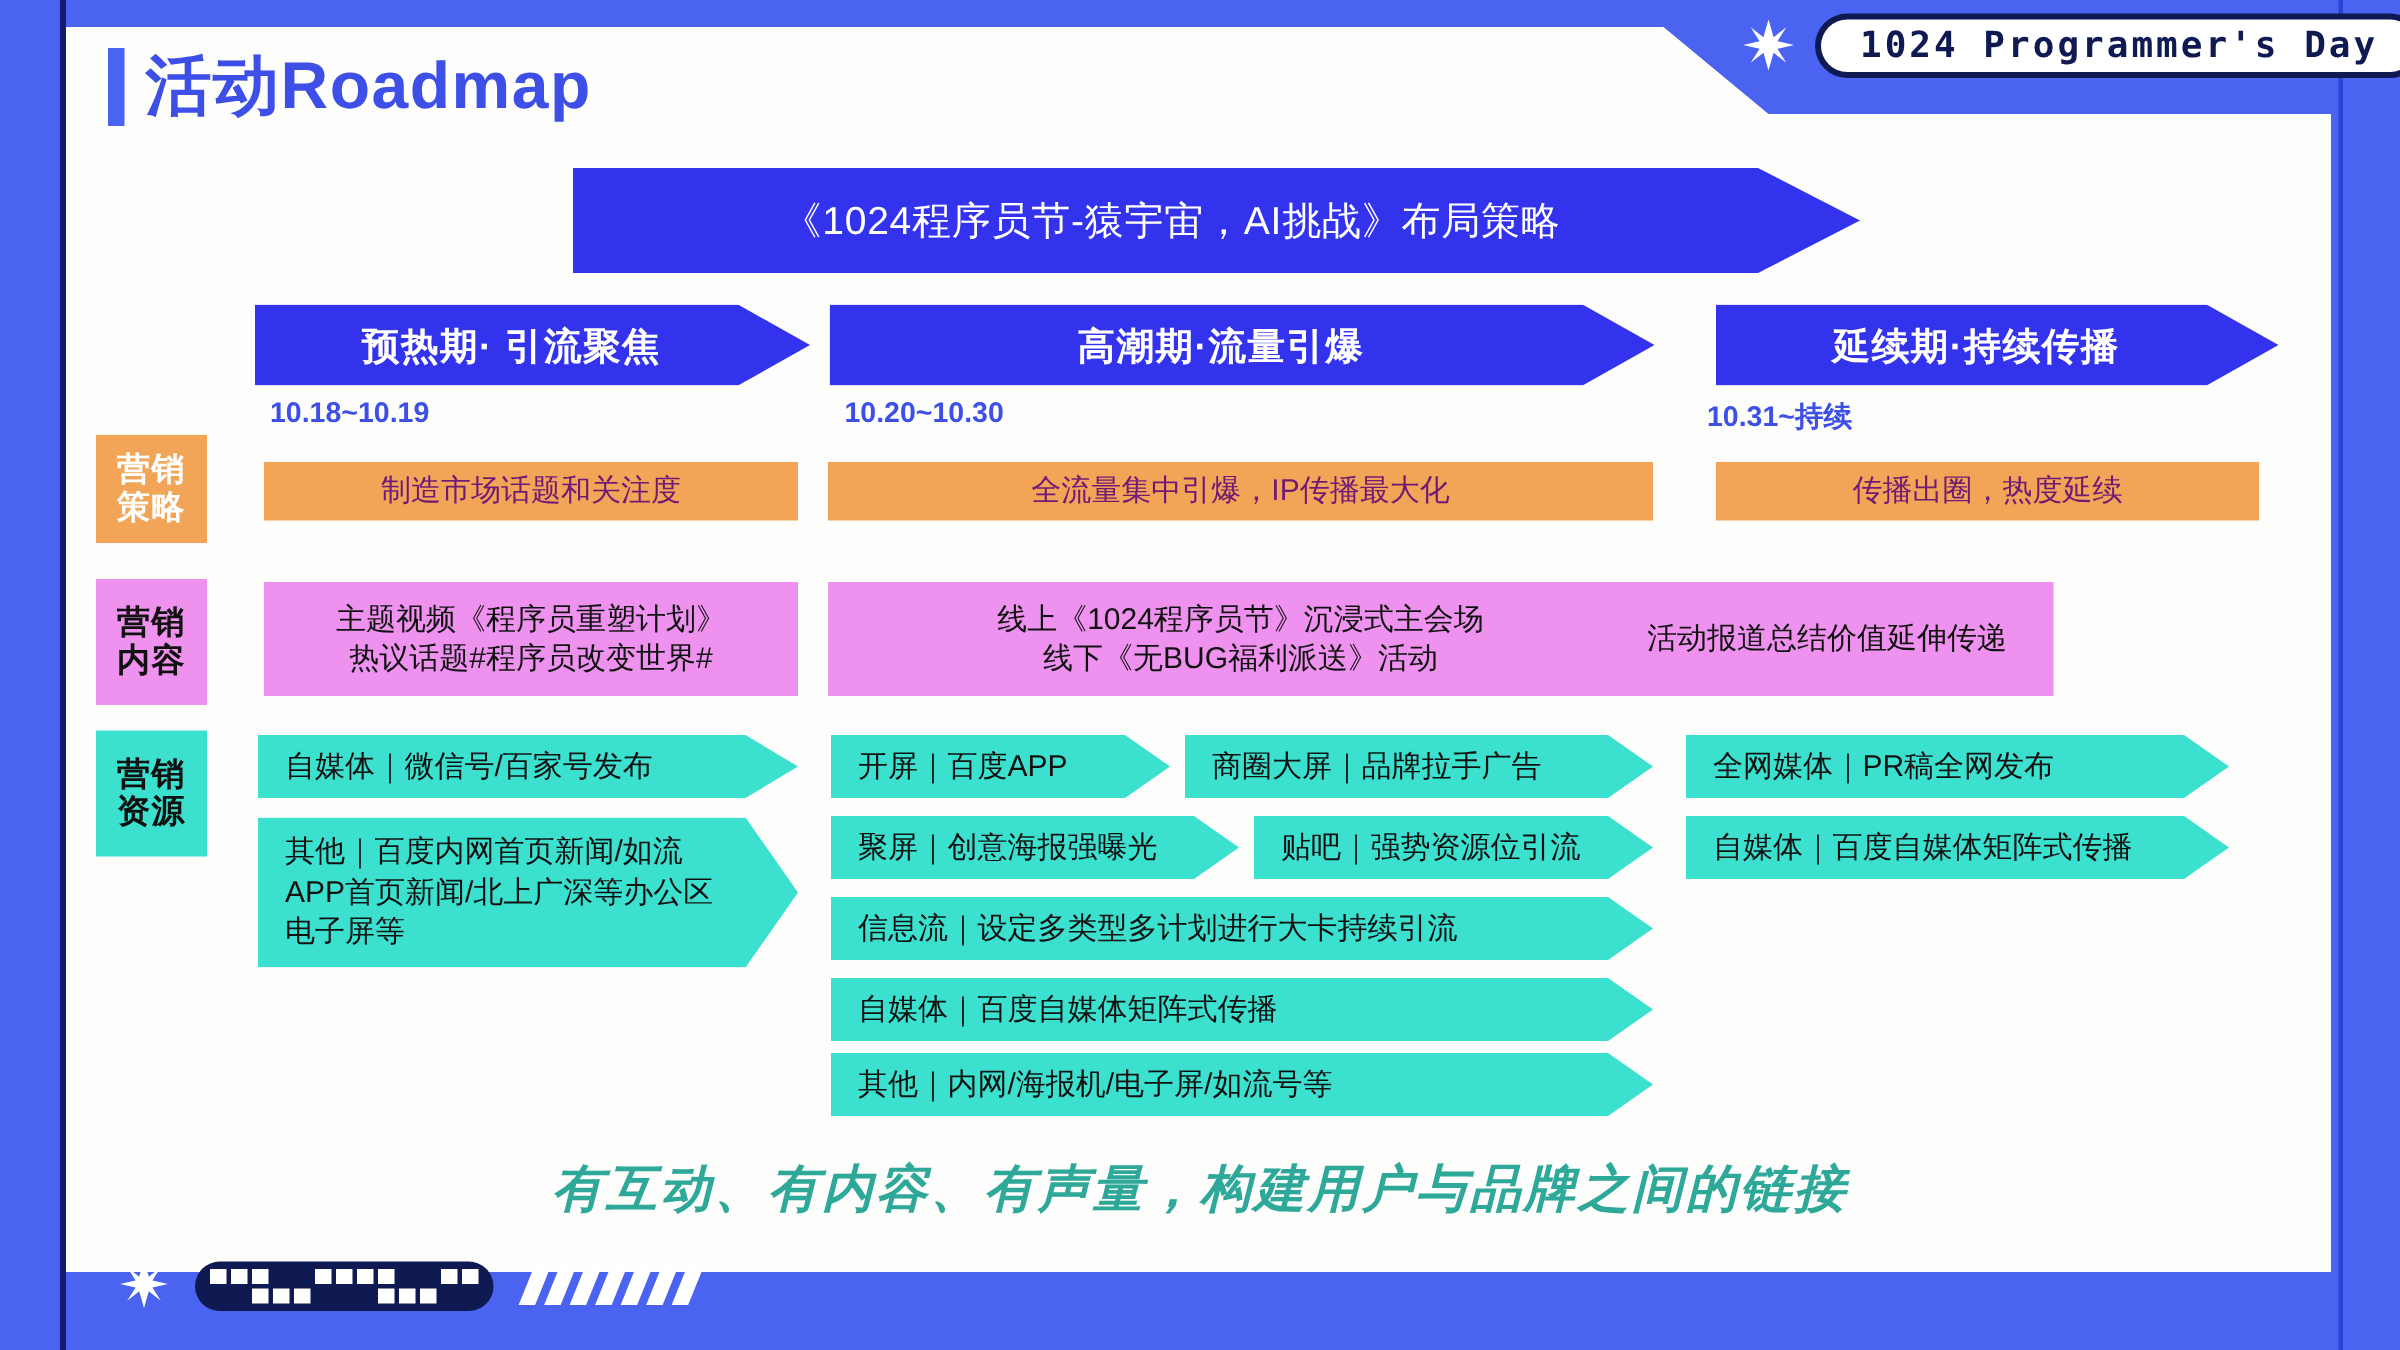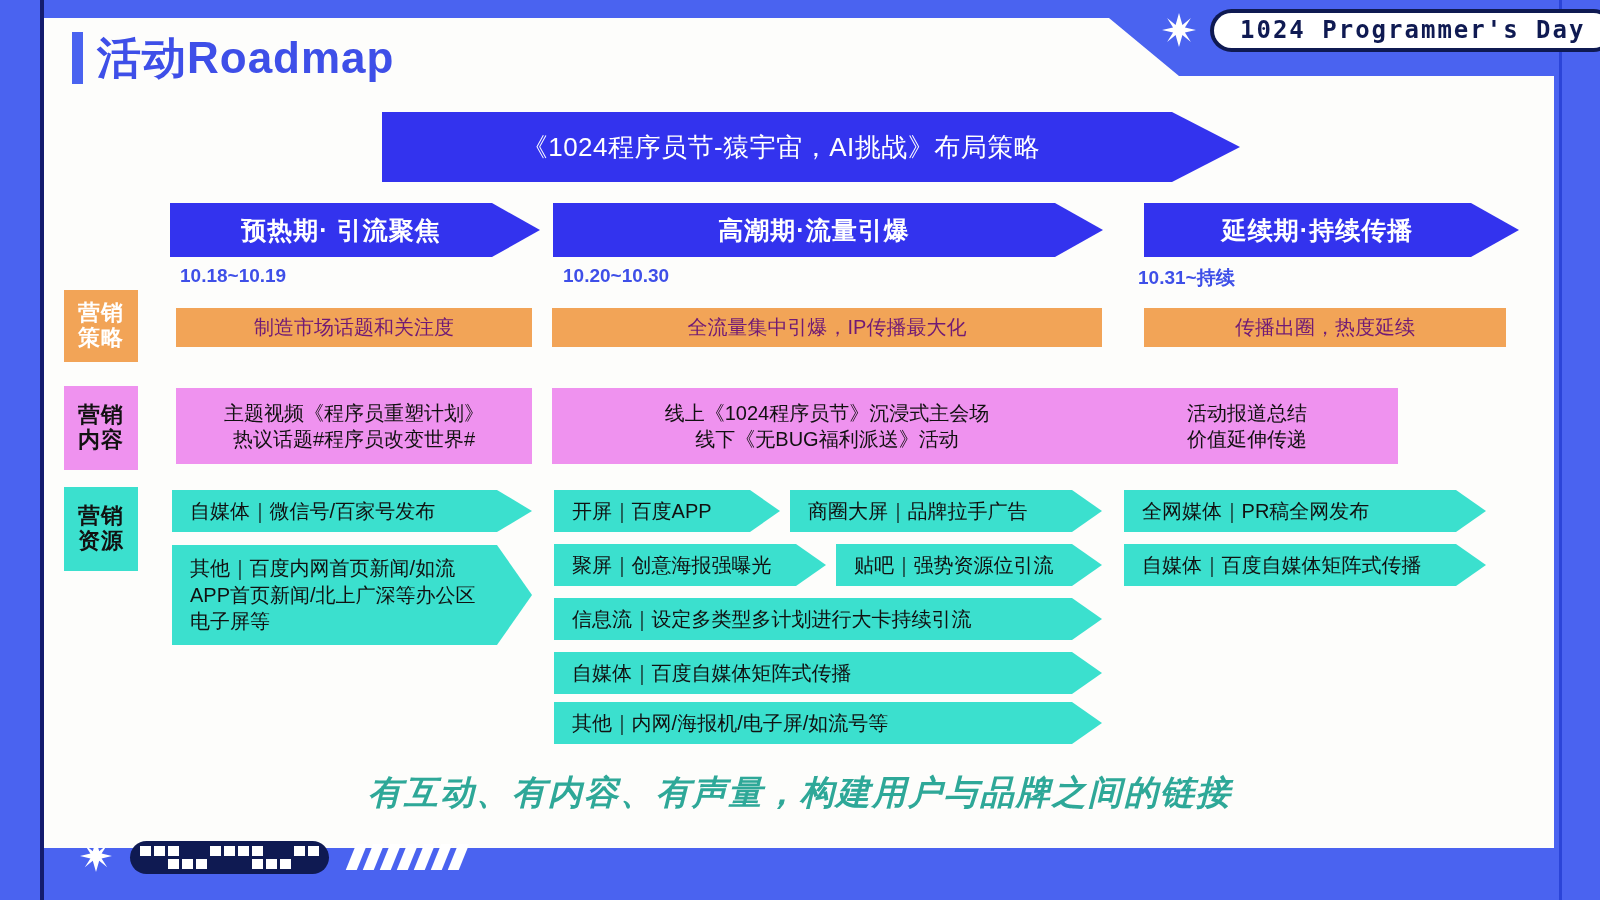--- a/index.html
+++ b/index.html
@@ -219,21 +219,21 @@
 </div>
 
 <div class="cell center c-cell" style="left:176px; top:388px; width:356px; height:76px; flex-direction:column; justify-content:center;">
   <span>主题视频《程序员重塑计划》</span>
   <span>热议话题#程序员改变世界#</span>
 </div>
 <div class="cell center c-cell" style="left:552px; top:388px; width:550px; height:76px; flex-direction:column; justify-content:center;">
   <span>线上《1024程序员节》沉浸式主会场</span>
   <span>线下《无BUG福利派送》活动</span>
 </div>
-<div class="cell center c-cell" style="left:1096px; top:388px; width:302px; height:76px; flex-direction:column; justify-content:center;">
+<div class="cell center c-cell" style="left:1067px; top:388px; width:302px; height:76px; flex-direction:row; justify-content:center;">
   <span>活动报道总结</span>
   <span>价值延伸传递</span>
 </div>
 
 <div class="cell left r-cell" style="left:172px; top:490px; width:360px; height:42px; clip-path:polygon(0 0, 325px 0, 360px 21px, 325px 42px, 0 42px);">
   <span>自媒体｜微信号/百家号发布</span>
 </div>
 <div class="cell left r-cell" style="left:172px; top:545px; width:360px; height:100px; align-items:center; clip-path:polygon(0 0, 325px 0, 360px 50px, 325px 100px, 0 100px); padding-right:46px;">
   <span>其他｜百度内网首页新闻/如流APP首页新闻/北上广深等办公区电子屏等</span>
 </div>

